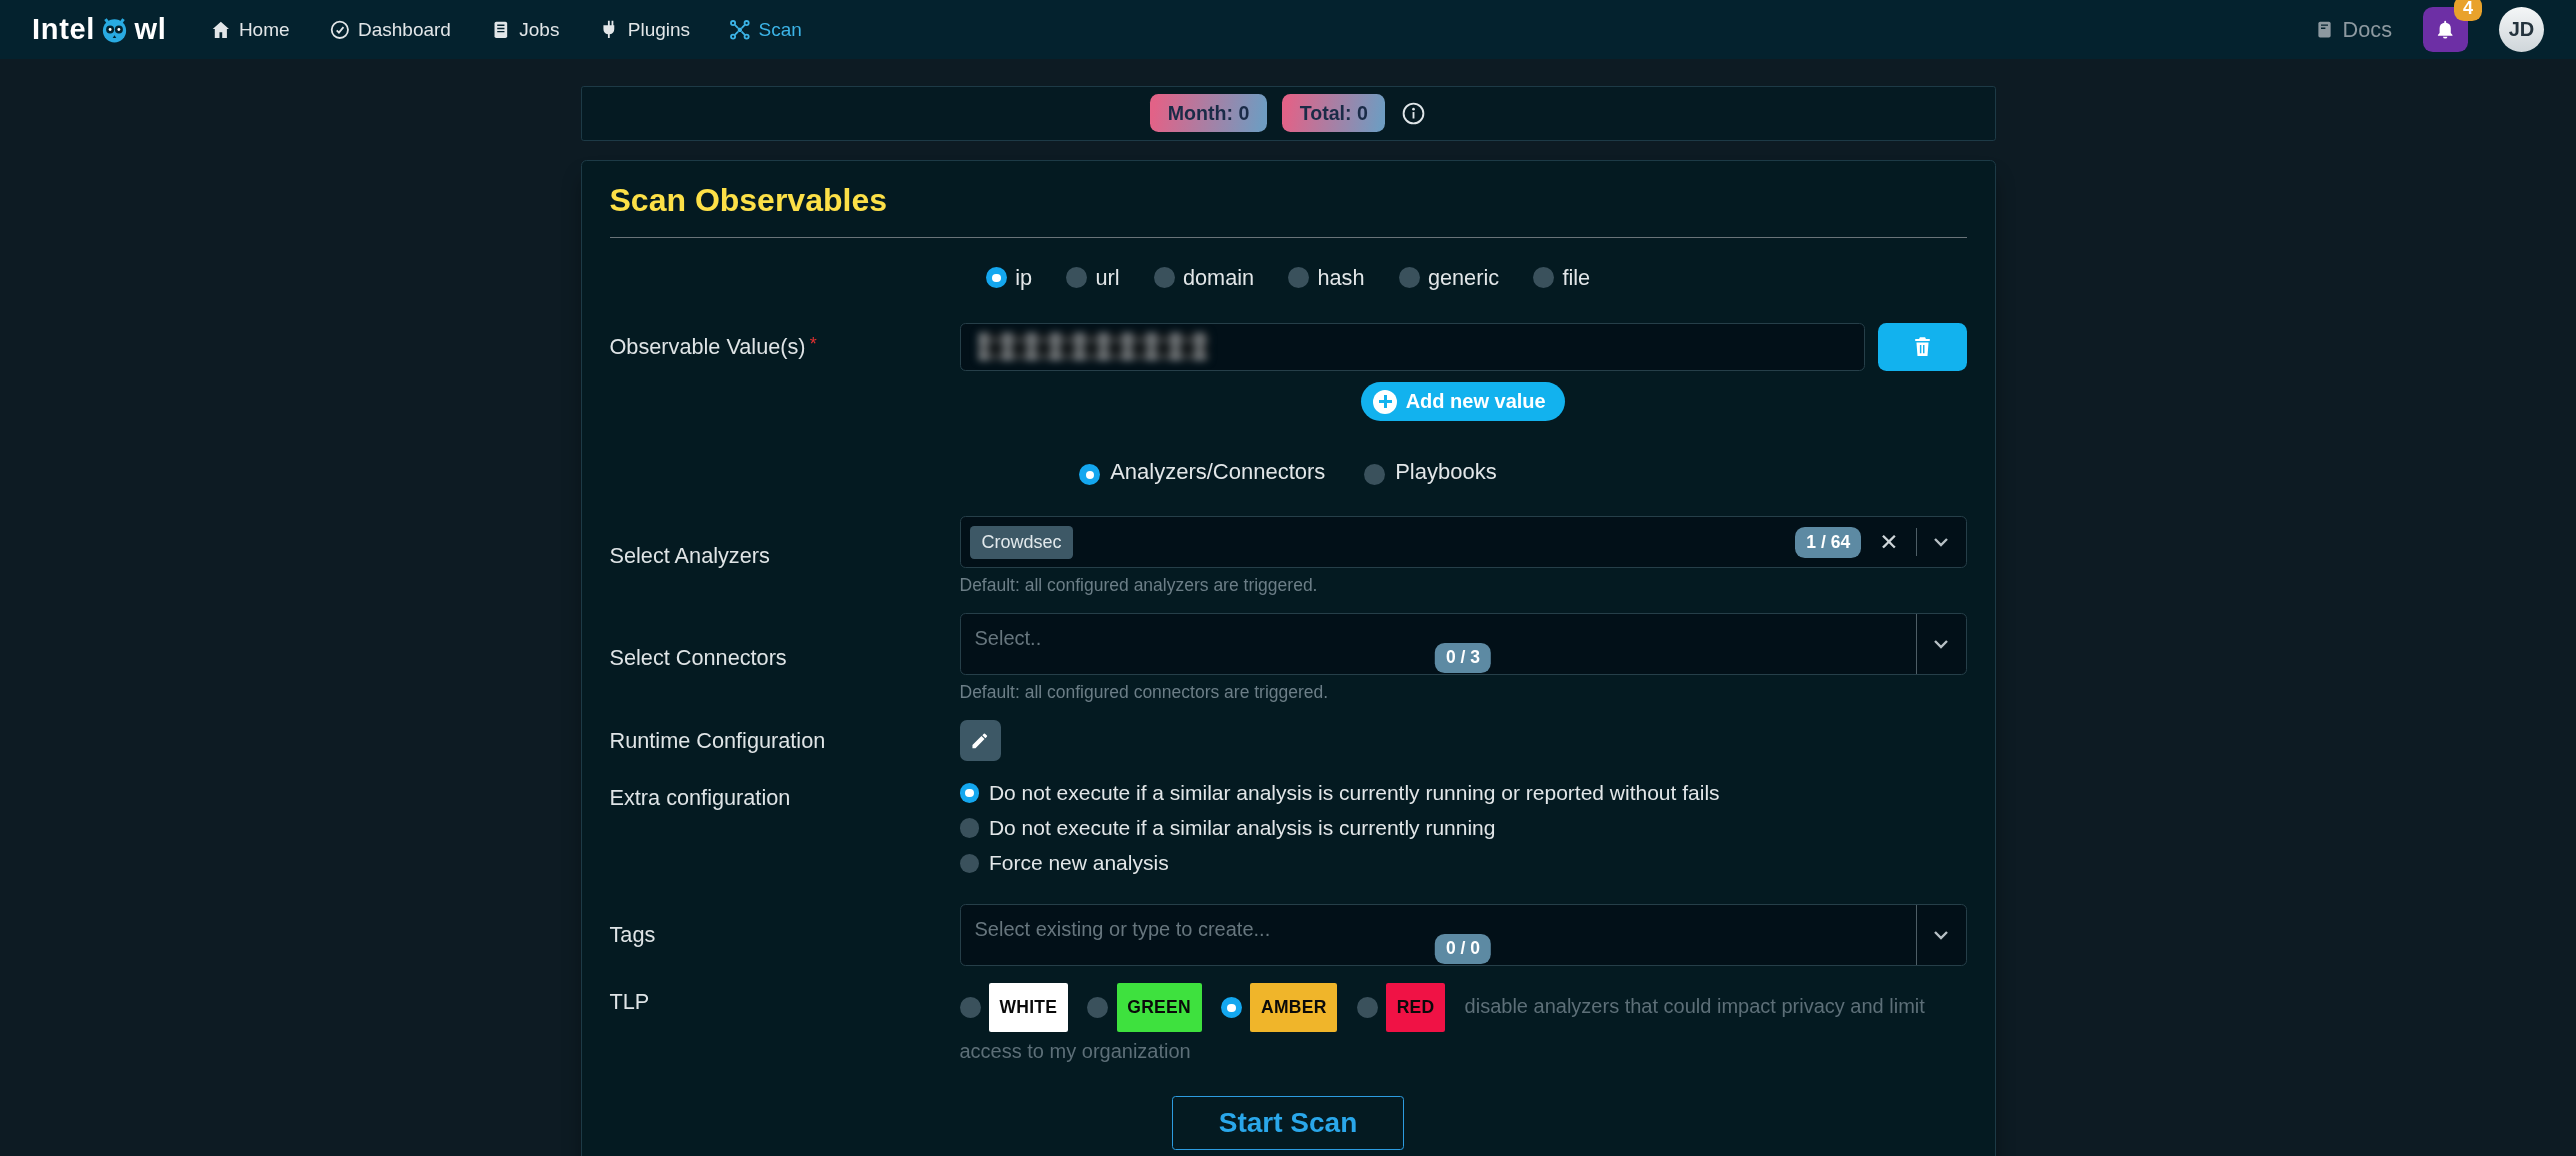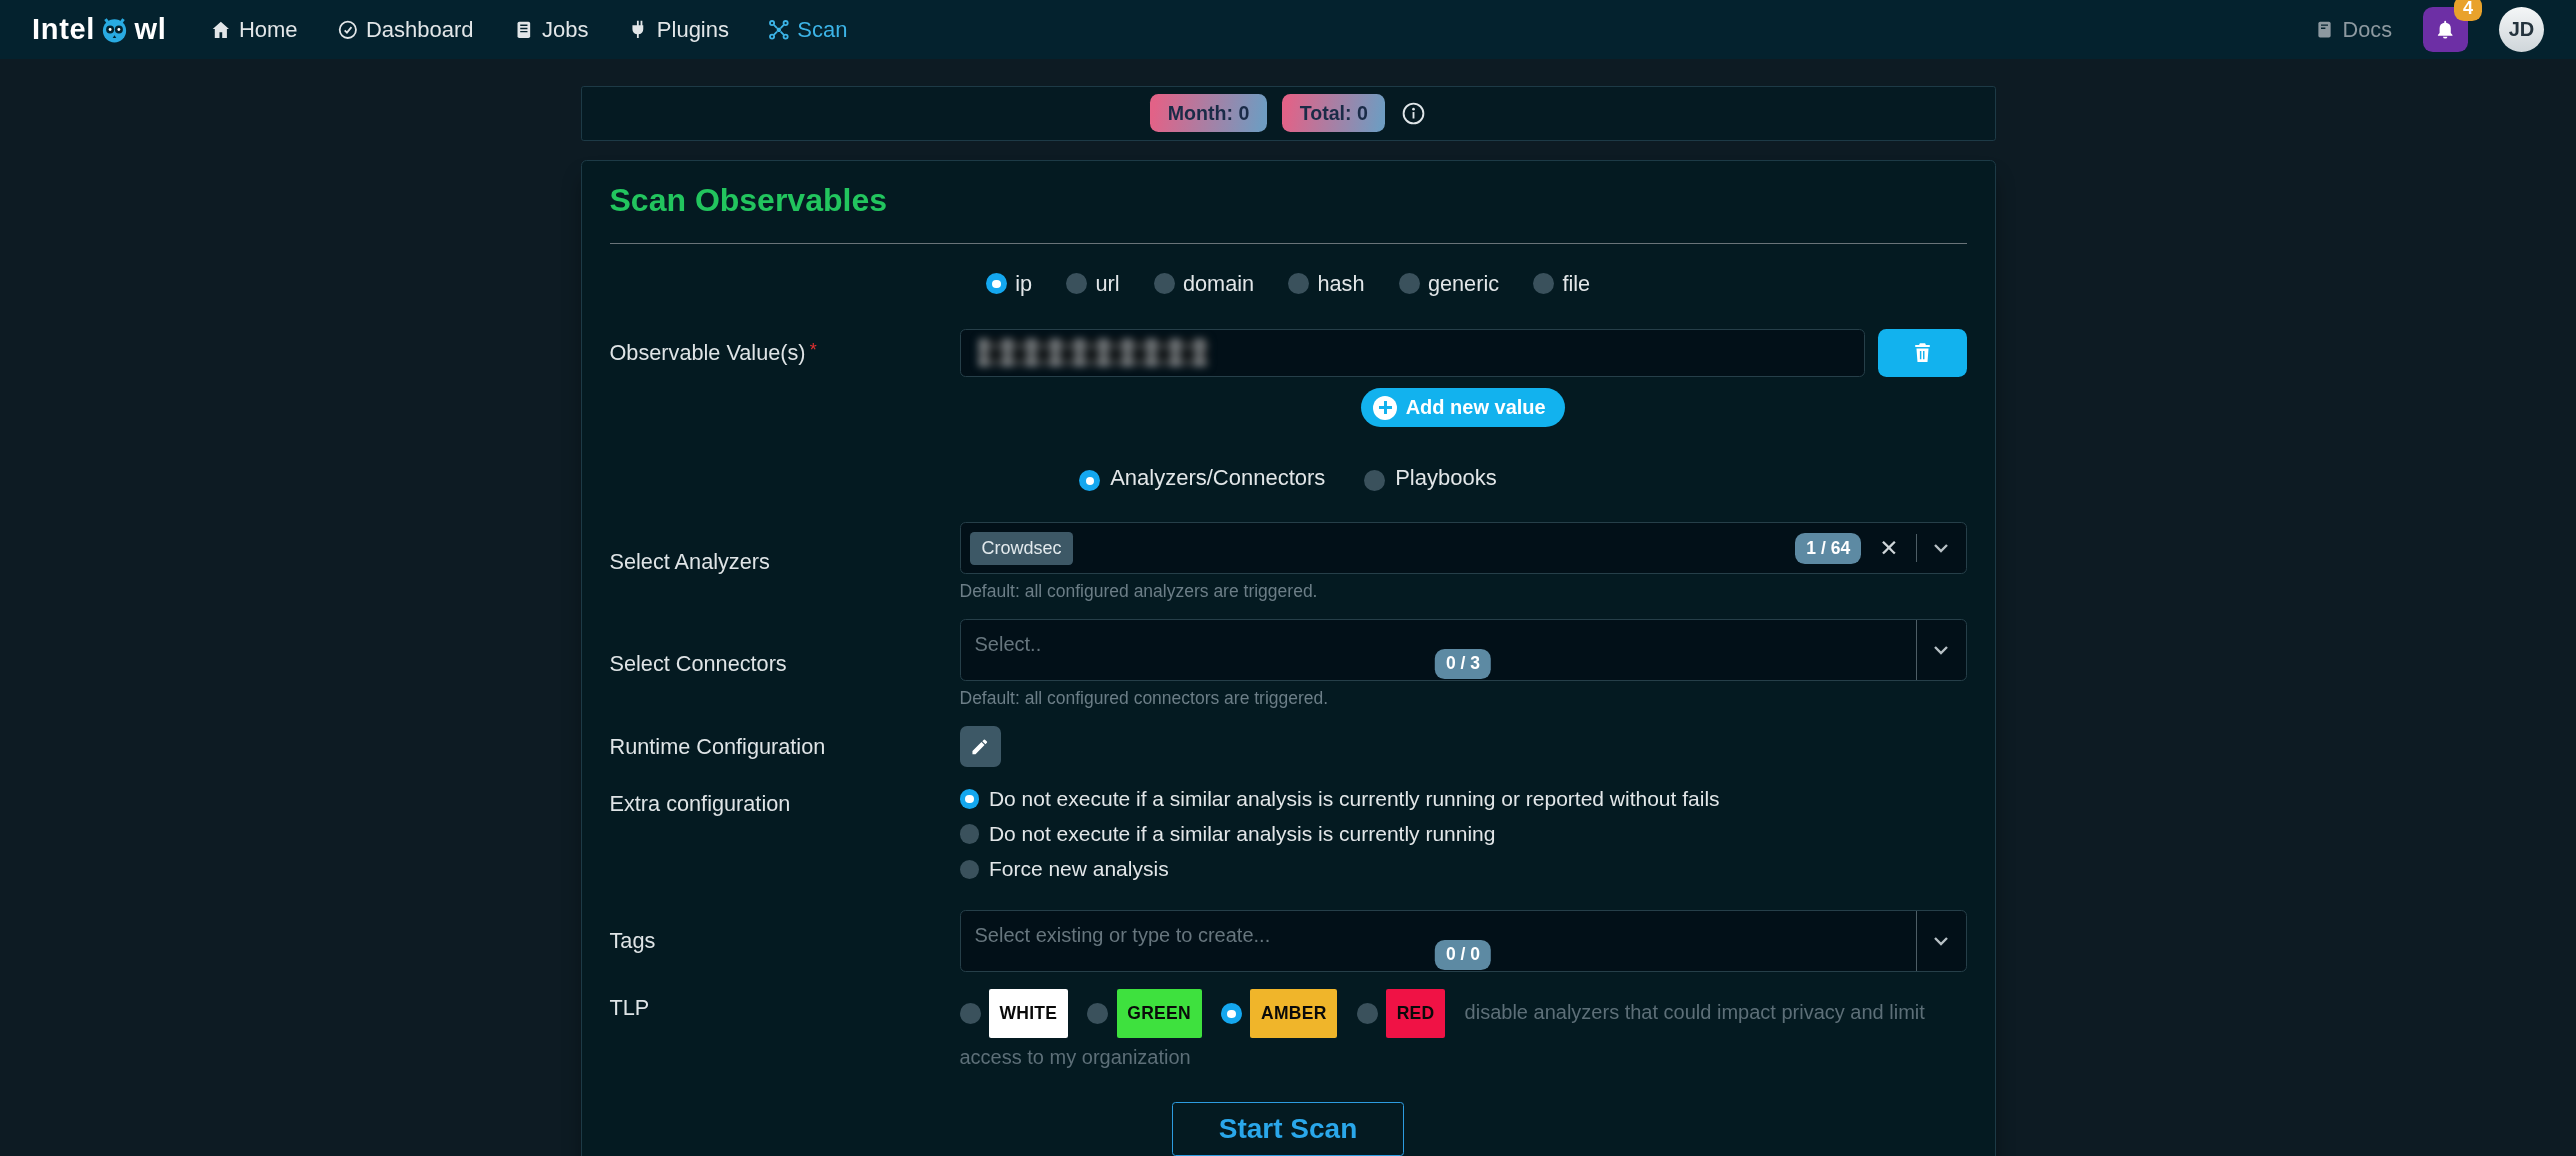--- a/index.html
+++ b/index.html
@@ -12,21 +12,21 @@
 
   
   .navbar {
     height: 59px; background: #04222e;
     display: flex; align-items: center;
     padding: 0 32px;
   }
   .brand { display: flex; align-items: center; gap: 2.8px; font-size: 29px; font-weight: 800; color: #fff; letter-spacing: 0.7px; }
   .brand svg { margin: 0 1.4px; }
   .nav-menu { display: flex; align-items: center; gap: 39px; margin-left: 43px; }
-  .nav-item { display: flex; align-items: center; gap: 7.7px; font-size: 22px; color: #e2e6e8; cursor: pointer; }
+  .nav-item { display: flex; align-items: center; gap: 7.7px; font-size: 19px; color: #e2e6e8; cursor: pointer; }
   .nav-item svg { width: 21.7px; height: 21.7px; }
   .nav-item.active { color: #3cb4e7; }
   .nav-right { margin-left: auto; display: flex; align-items: center; gap: 31px; }
   .docs-link { display: flex; align-items: center; gap: 7.7px; font-size: 21.7px; color: #8d99a0; cursor: pointer; }
   .docs-link svg { width: 21px; height: 21px; }
   .bell-btn { position: relative; width: 45px; height: 45px; border-radius: 9.8px; background: #6d2fa5; border: none; display: flex; align-items: center; justify-content: center; cursor: pointer; }
   .bell-btn svg { width: 22.4px; height: 22.4px; }
   .bell-badge { position: absolute; top: -11.2px; right: -14px; background: #e9a22b; color: #fff; font-size: 18px; font-weight: 700; padding: 2.1px 9px; border-radius: 9.8px; }
   .avatar { width: 45px; height: 45px; border-radius: 50%; background: linear-gradient(180deg,#f4f6f7,#cfd6da); color: #24333d; font-size: 20px; font-weight: 700; display: flex; align-items: center; justify-content: center; cursor: pointer; }
 
@@ -46,21 +46,21 @@
   }
   .info-ico { width: 25px; height: 25px; cursor: pointer; }
 
   
   .card {
     margin-top: 19.6px; background: #041a21;
     border: 0.7px solid #1d3a46; border-radius: 5.6px;
     padding: 21px 28px 39px 28px;
     box-shadow: 0 15.4px 21px -4.2px rgba(0,0,0,.45);
   }
-  .card-title { font-size: 32px; font-weight: 600; color: #22c55e; margin-bottom: 24px; }
+  .card-title { font-size: 32px; font-weight: 600; color: #fde047; margin-bottom: 18px; }
   .card hr { border: none; border-top: 0.7px solid #6a7479; margin-bottom: 26.6px; }
 
   .radio { width: 21px; height: 21px; border-radius: 50%; background: #3a515c; flex: none; position: relative; display: inline-block; cursor: pointer; }
   .radio.checked { background: #14a7ef; }
   .radio.checked::after { content: ""; position: absolute; left: 50%; top: 50%; width: 8.4px; height: 8.4px; margin: -4.2px 0 0 -4.2px; border-radius: 50%; background: #fff; }
 
   .types-row { display: flex; justify-content: center; align-items: center; gap: 34px; margin-bottom: 32px; }
   .type-opt { display: flex; align-items: center; gap: 8.4px; font-size: 21.7px; cursor: pointer; }
 
   .form-row { display: flex; align-items: center; }

